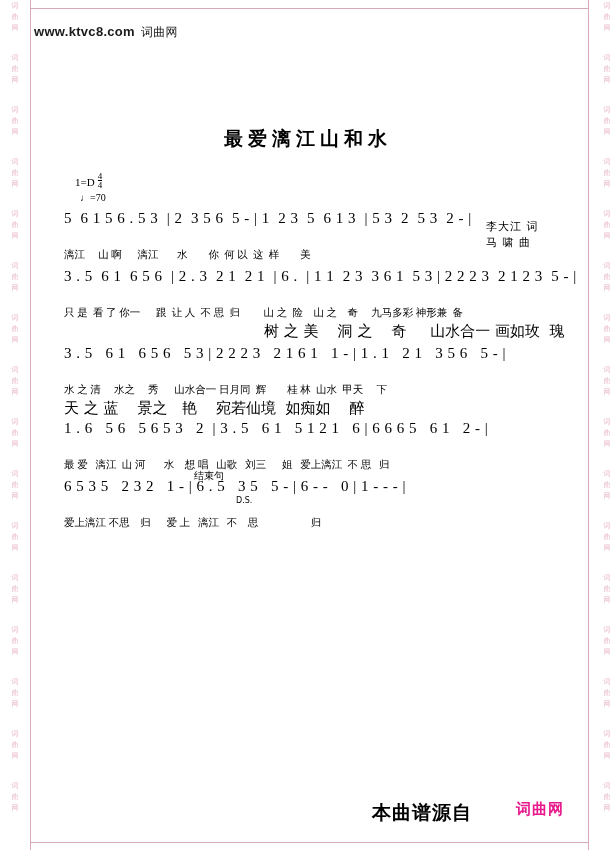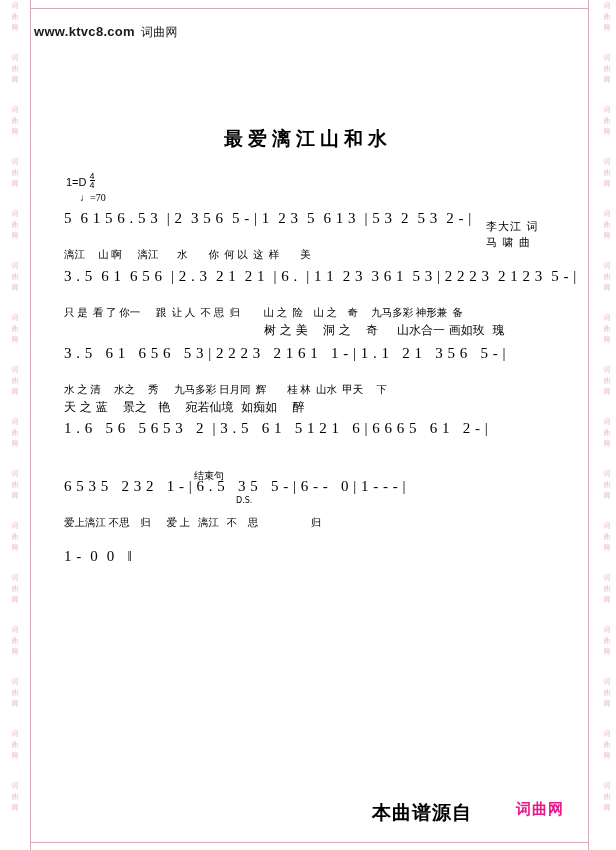--- a/index.html
+++ b/index.html
@@ -73,23 +73,23 @@
     text-align: center;
     font-family: "DejaVu Serif", serif;
     font-size: 19px;
     font-weight: bold;
     letter-spacing: 5px;
     color: #000;
   }
 
   .meta-key {
     position: absolute;
-    left: 66px;
+    left: 75px;
     top: 172px;
-    font-family: Liberation Sans, sans-serif;
+    font-family: Liberation Serif, serif;
     font-size: 11px;
     color: #000;
   }
   .meta-key .frac {
     display: inline-block;
     vertical-align: -2px;
     margin-left: 3px;
     font-size: 9px;
     line-height: 8px;
     text-align: center;
@@ -135,21 +135,21 @@
     font-family: Liberation Serif, serif;
     font-size: 10.5px;
     color: #000;
     white-space: pre;
     height: 16px;
     letter-spacing: 0;
     margin-top: 16px;
   }
   .lyrics2 {
     font-family: "DejaVu Sans", sans-serif;
-    font-size: 12px;
+    font-size: 15px;
     color: #000;
     white-space: pre;
     height: 16px;
   }
   .mark {
     position: absolute;
     font-family: "DejaVu Sans", sans-serif;
     font-size: 10px;
     color: #000;
   }
@@ -243,35 +243,33 @@
   </div>
 
   <div class="system" style="top:268px;">
     <div class="notes">3 . 5  6 1  6 5 6  | 2 . 3  2 1  2 1  | 6 .  | 1 1  2 3  3 6 1  5 3 | 2 2 2 3  2 1 2 3  5 - |</div>
     <div class="lyrics">只 是  看 了 你一      跟  让 人  不 思  归         山 之  险    山 之    奇     九马多彩 神形兼  备</div>
     <div class="lyrics2" style="padding-left:200px;">树 之 美    洞 之    奇     山水合一 画如玫  瑰</div>
   </div>
 
   <div class="system" style="top:345px;">
     <div class="notes">3 . 5   6 1   6 5 6   5 3 | 2 2 2 3   2 1 6 1   1 - | 1 . 1   2 1   3 5 6   5 - |</div>
-    <div class="lyrics">水 之 清     水之     秀      九马多彩 日月同  辉        桂 林  山水  甲天     下</div>
+    <div class="lyrics">水 之 清     水之     秀      山水合一 日月同  辉        桂 林  山水  甲天     下</div>
     <div class="lyrics2">天 之 蓝    景之   艳    宛若仙境  如痴如    醉</div>
   </div>
 
   <div class="system" style="top:420px;">
     <div class="notes">1 . 6   5 6   5 6 5 3   2  | 3 . 5   6 1   5 1 2 1   6 | 6 6 6 5   6 1   2 - |</div>
+    <div class="lyrics">最 爱   漓江  山 河       水    想 唱   山歌   刘三      姐   爱上漓江  不 思   归</div>
   </div>
 
   <div class="system" style="top:478px;">
     <div class="mark" style="left:130px; top:-9px;">结束句</div>
     <div class="notes">6 5 3 5   2 3 2   1 - | 6 . 5   3 5   5 - | 6 - -   0 | 1 - - - |</div>
     <div class="mark" style="left:128px; top:18px; font-size:8px;margin-left:44px;">D.S.</div>
     <div class="lyrics">爱上漓江 不思    归      爱 上   漓江   不    思                    归</div>
   </div>
 
-  <div class="system" style="top:548px;">
-    <div class="notes">1 -  0  0   ‖</div>
-  </div>
 
   <div class="footer-text">本曲谱源自</div>
   <div class="footer-brand">词曲网</div>
 
 </div>
 
 </body></html>

